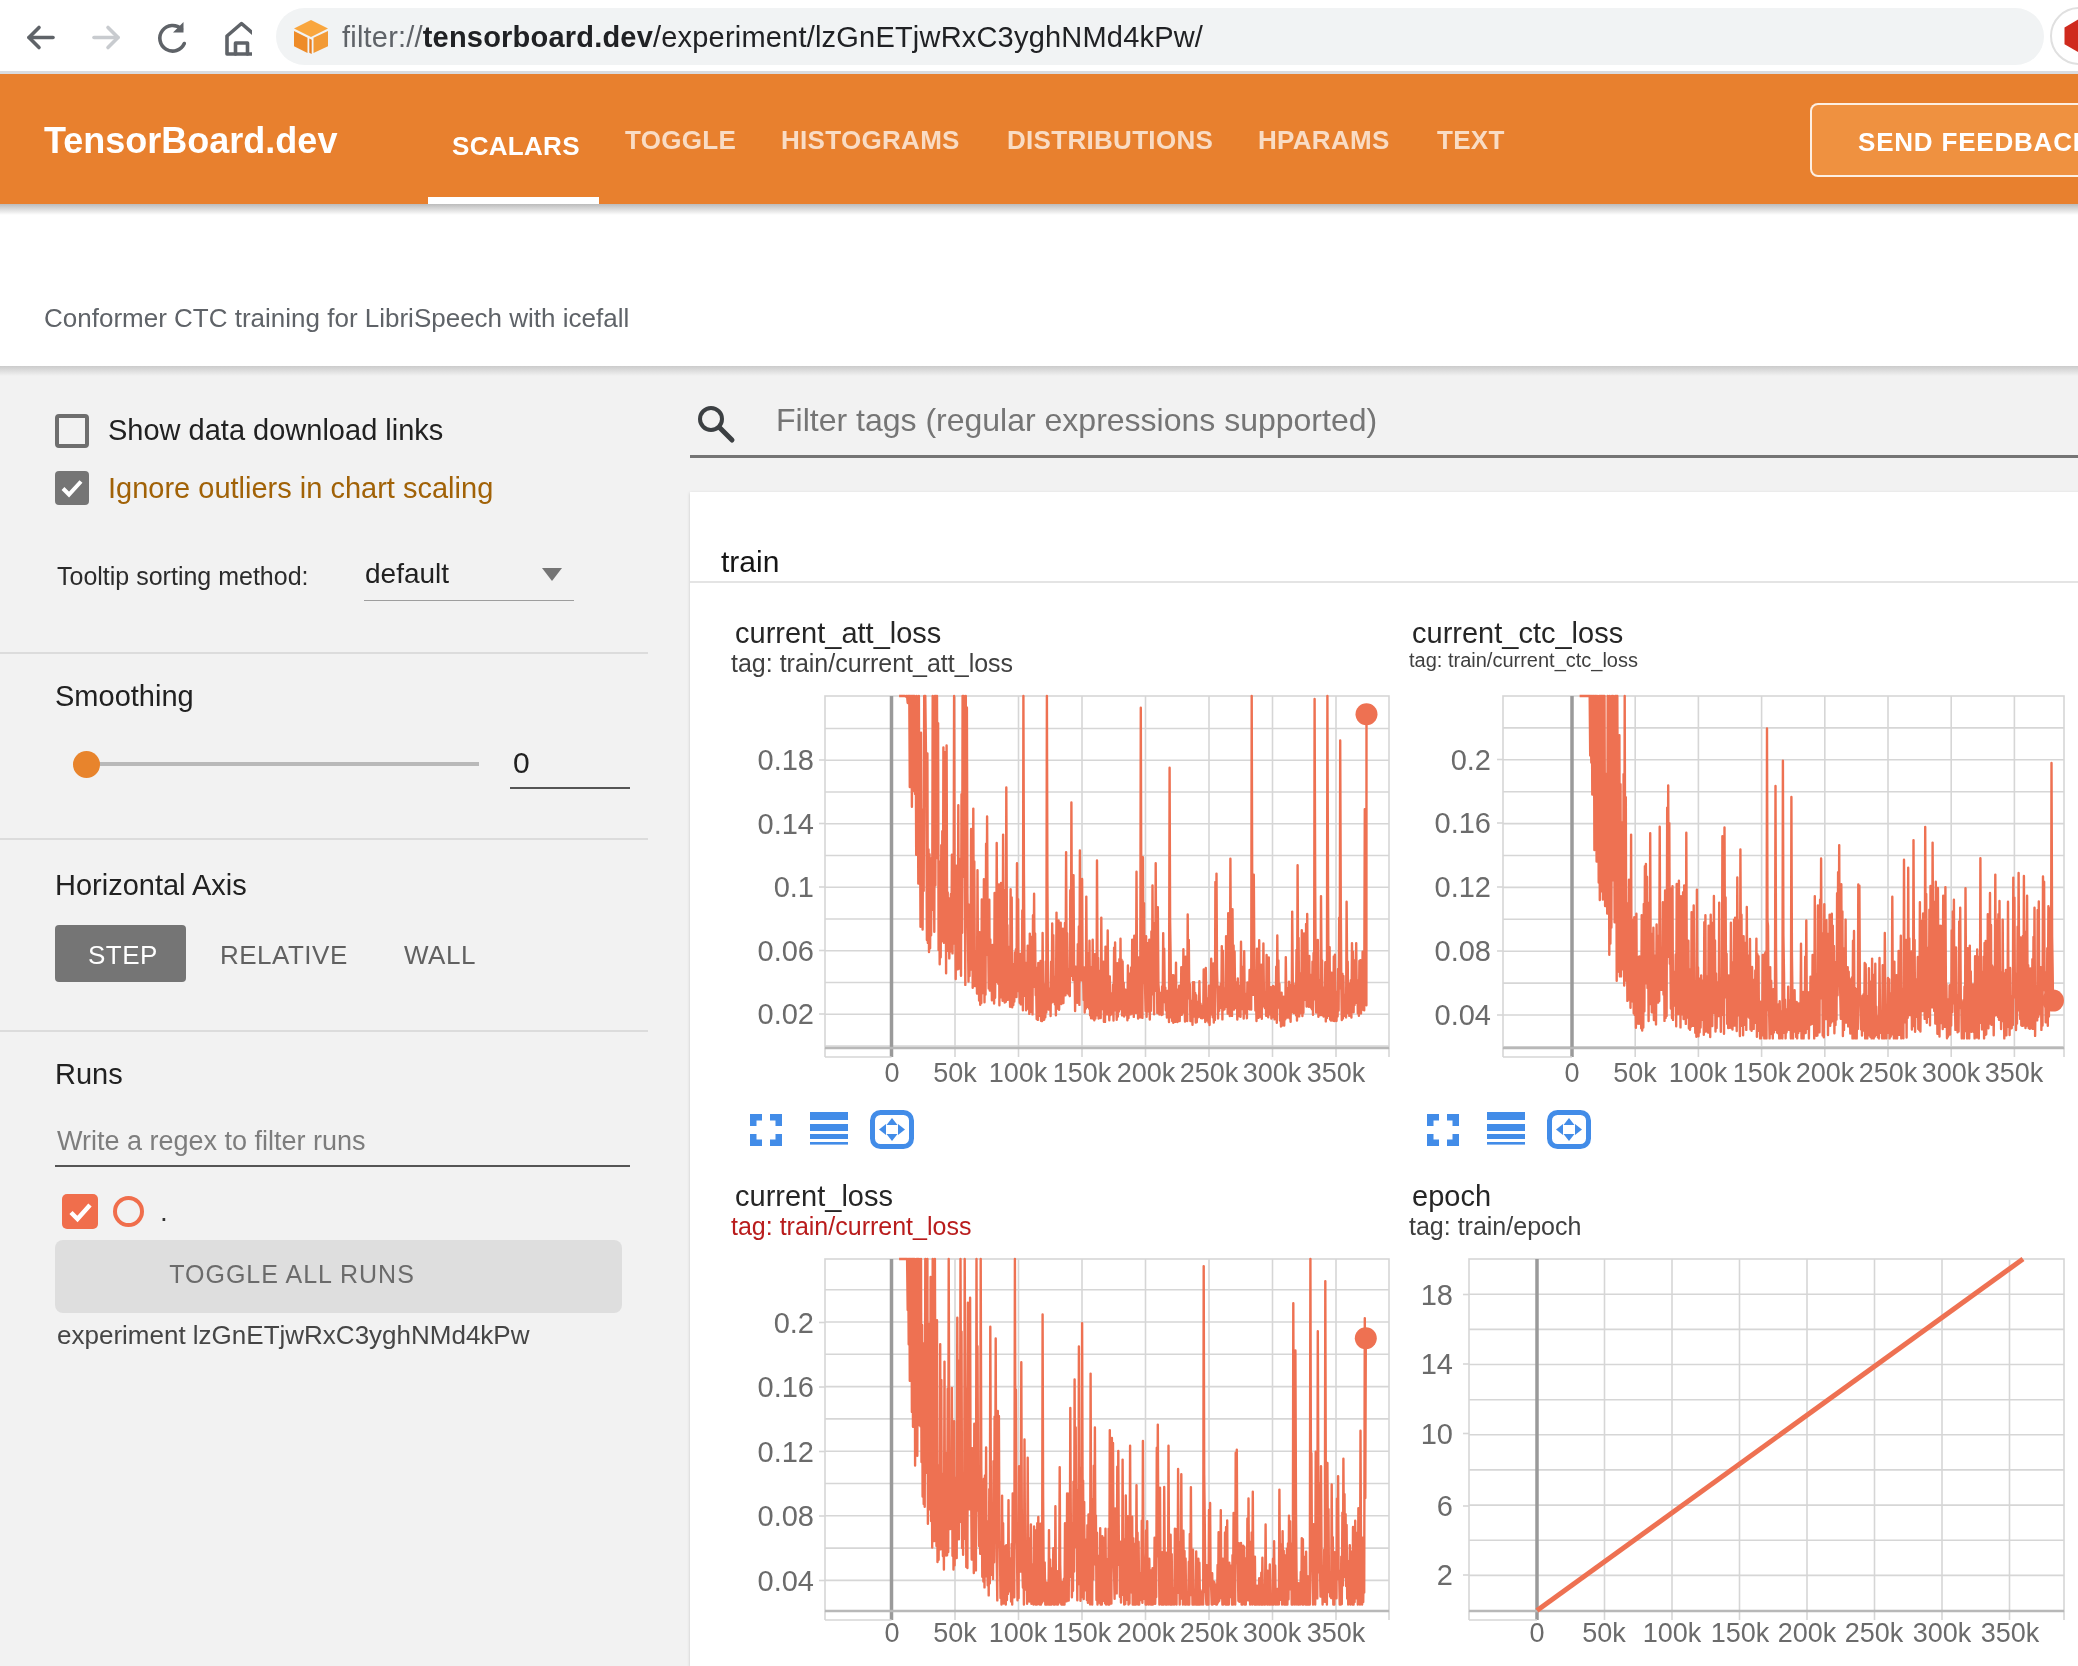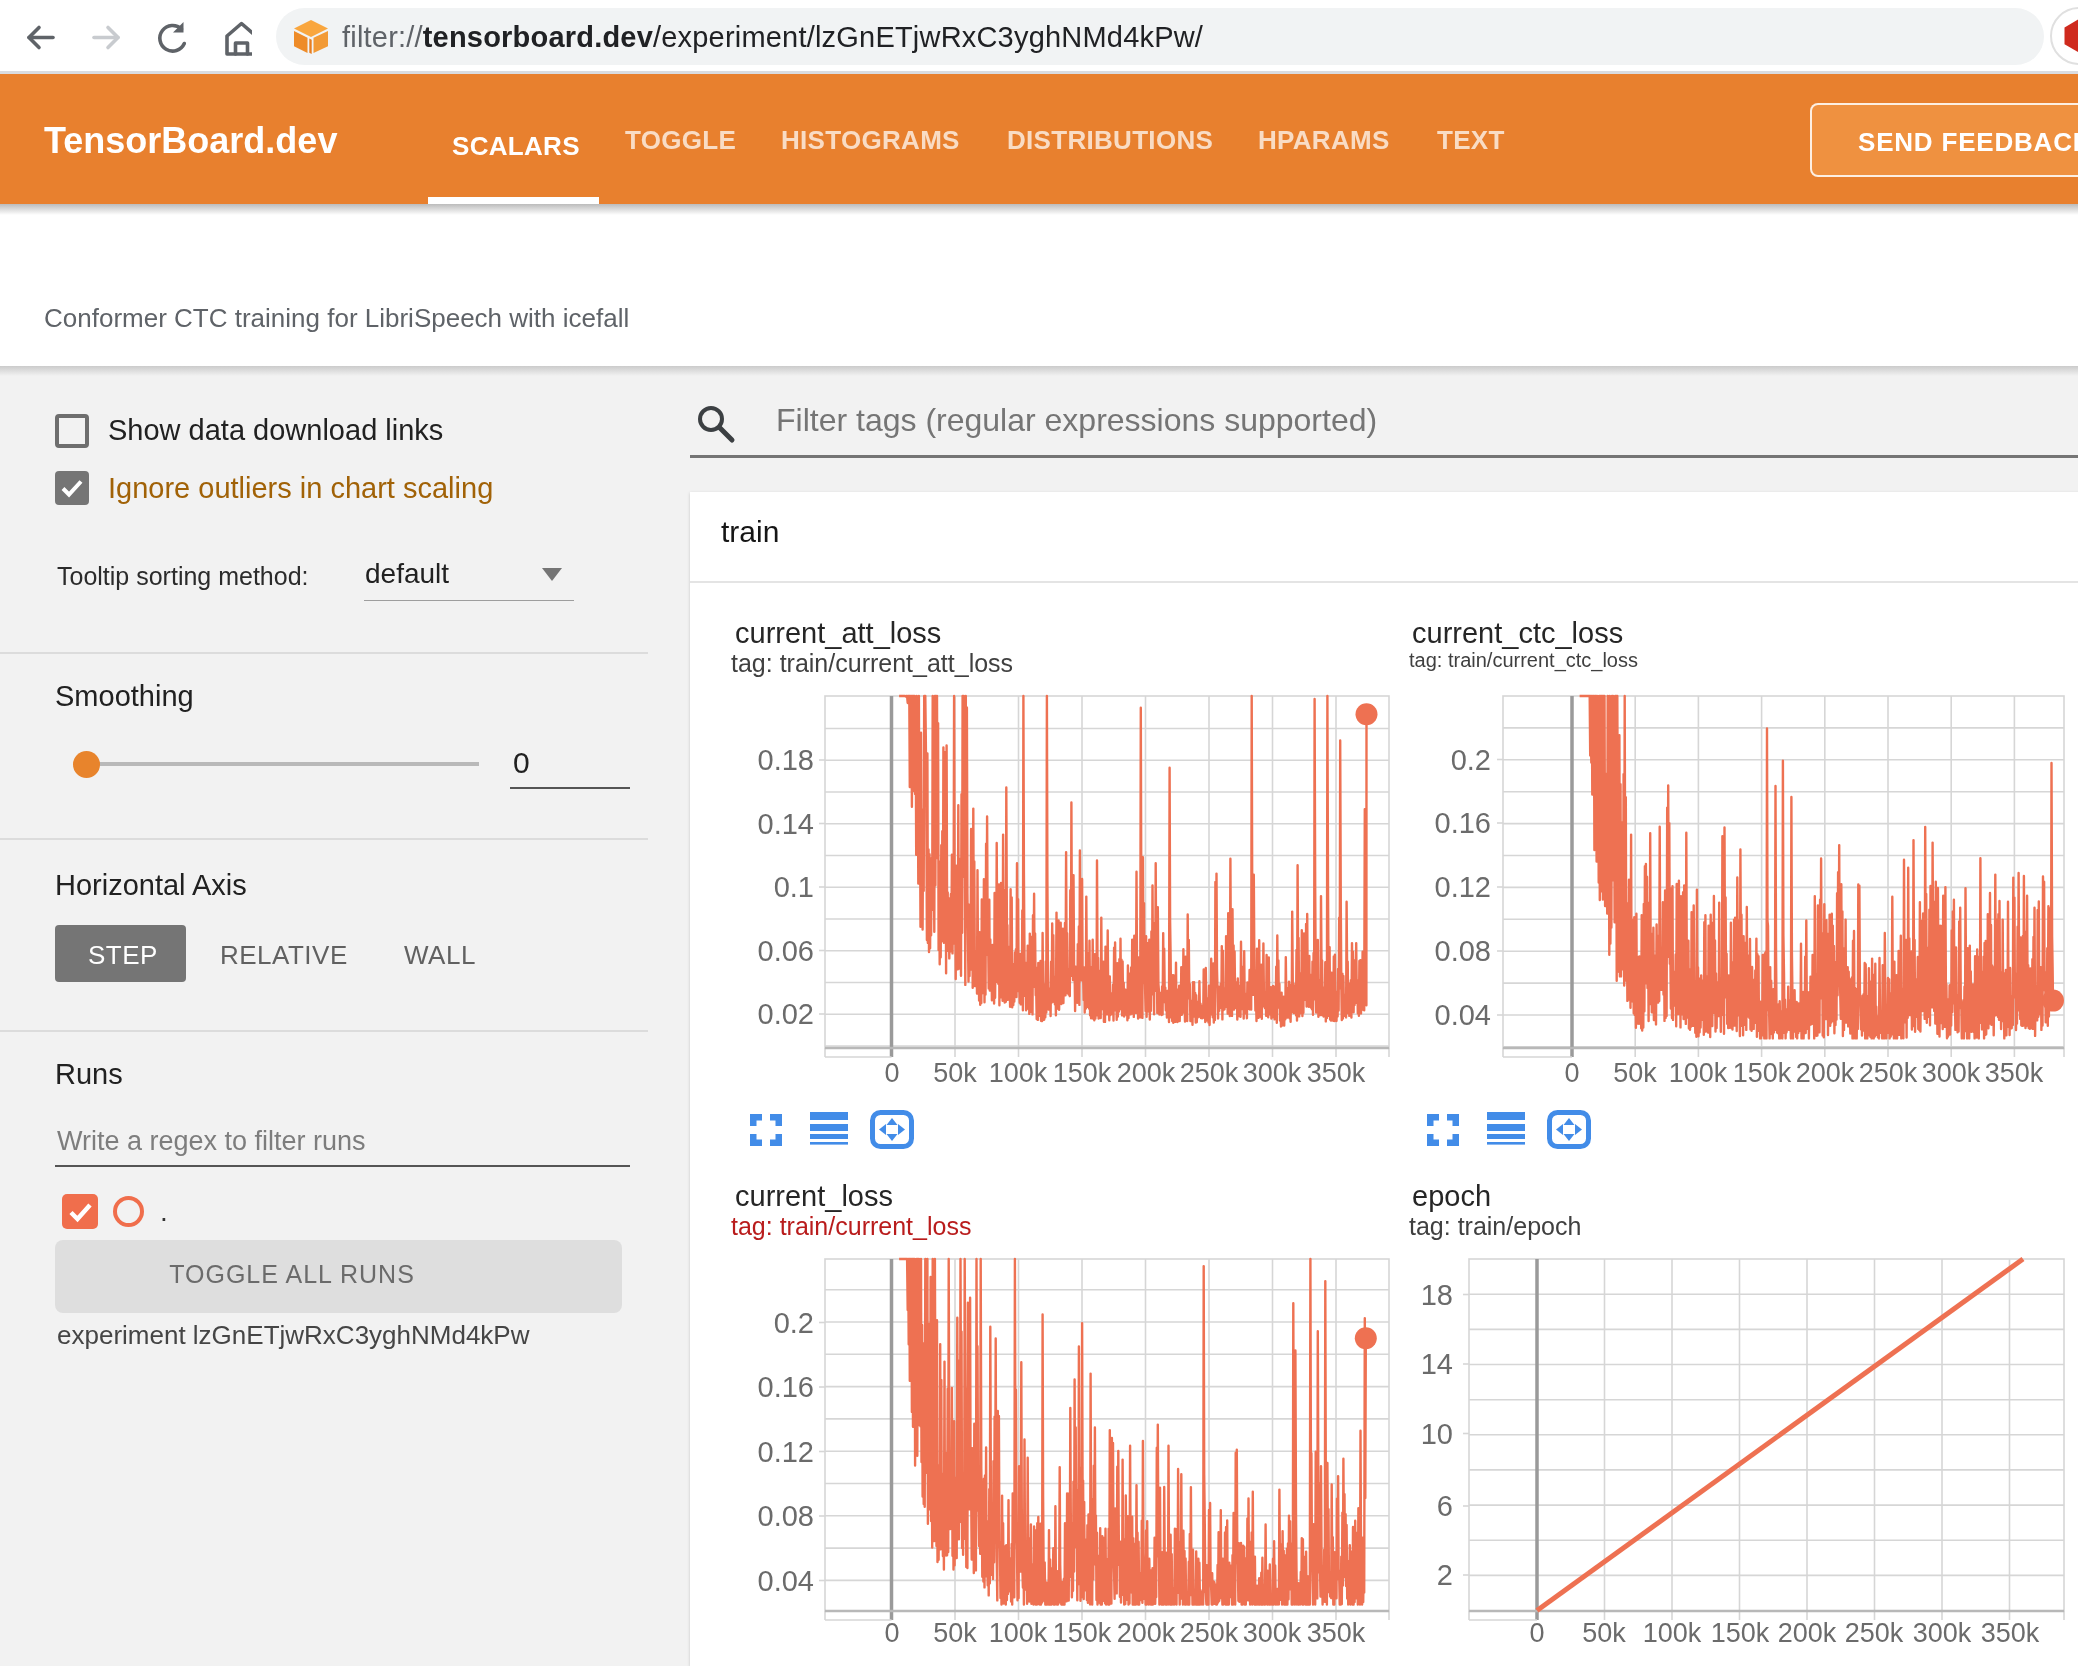--- a/index.html
+++ b/index.html
@@ -118,21 +118,21 @@
 <div class="abs" style="left:57px;top:1320px;font-size:26px;color:#454545;">experiment lzGnETjwRxC3yghNMd4kPw</div>
 
 <svg class="abs" style="left:696px;top:404px" width="44" height="44" viewBox="0 0 44 44" fill="none">
   <circle cx="15" cy="15" r="11" stroke="#3c4043" stroke-width="4"></circle>
   <path d="M23.5 23.5 L36 36" stroke="#3c4043" stroke-width="5" stroke-linecap="round"></path>
 </svg>
 <div class="abs" style="left:742px;top:402px;font-size:32px;color:#757575;margin-left:34px;">Filter tags (regular expressions supported)</div>
 <div class="abs" style="left:690px;top:455px;width:1388px;height:2.5px;background:#757575;"></div>
 
 <div class="abs" style="left:690px;top:492px;width:1390px;height:1174px;background:#fff;box-shadow:0 1px 3px rgba(0,0,0,0.18);"></div>
-<div class="abs" style="left:721px;top:515px;font-size:30px;color:#161616;">train</div>
+<div class="abs" style="left:721px;top:545px;font-size:30px;color:#161616;">train</div>
 <div class="abs" style="left:690px;top:581px;width:1390px;height:2px;background:#e4e4e4;"></div>
 
 <div class="abs" style="left:735px;top:617px;font-size:29px;color:#262626;">current_att_loss</div>
 <div class="abs" style="left:731px;top:649px;font-size:25px;color:#404040;">tag: train/current_att_loss</div>
 <div class="abs" style="left:1412px;top:617px;font-size:29px;color:#262626;">current_ctc_loss</div>
 <div class="abs" style="left:1409px;top:649px;font-size:20px;color:#404040;">tag: train/current_ctc_loss</div>
 <div class="abs" style="left:735px;top:1180px;font-size:29px;color:#262626;">current_loss</div>
 <div class="abs" style="left:731px;top:1212px;font-size:25px;color:#b91c1c;">tag: train/current_loss</div>
 <div class="abs" style="left:1412px;top:1180px;font-size:29px;color:#262626;">epoch</div>
 <div class="abs" style="left:1409px;top:1212px;font-size:25px;color:#404040;">tag: train/epoch</div>

